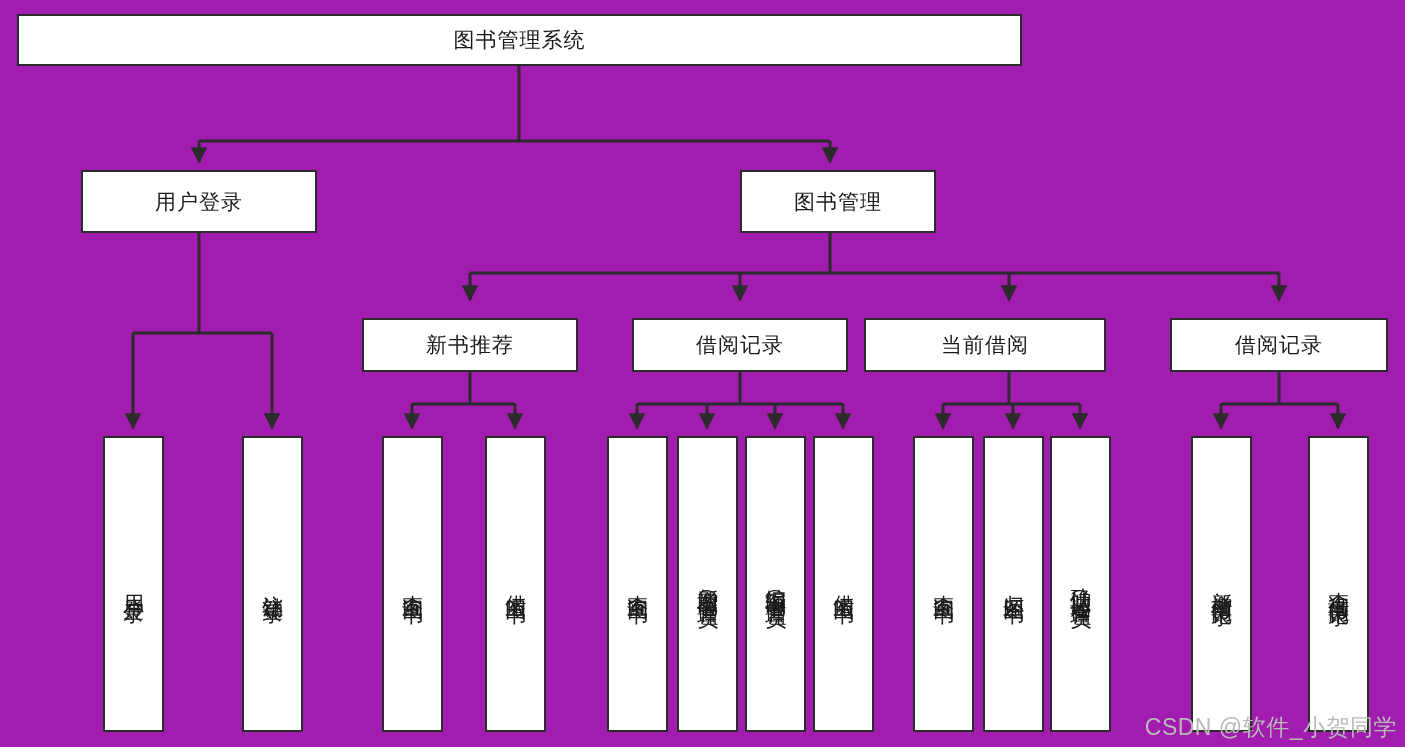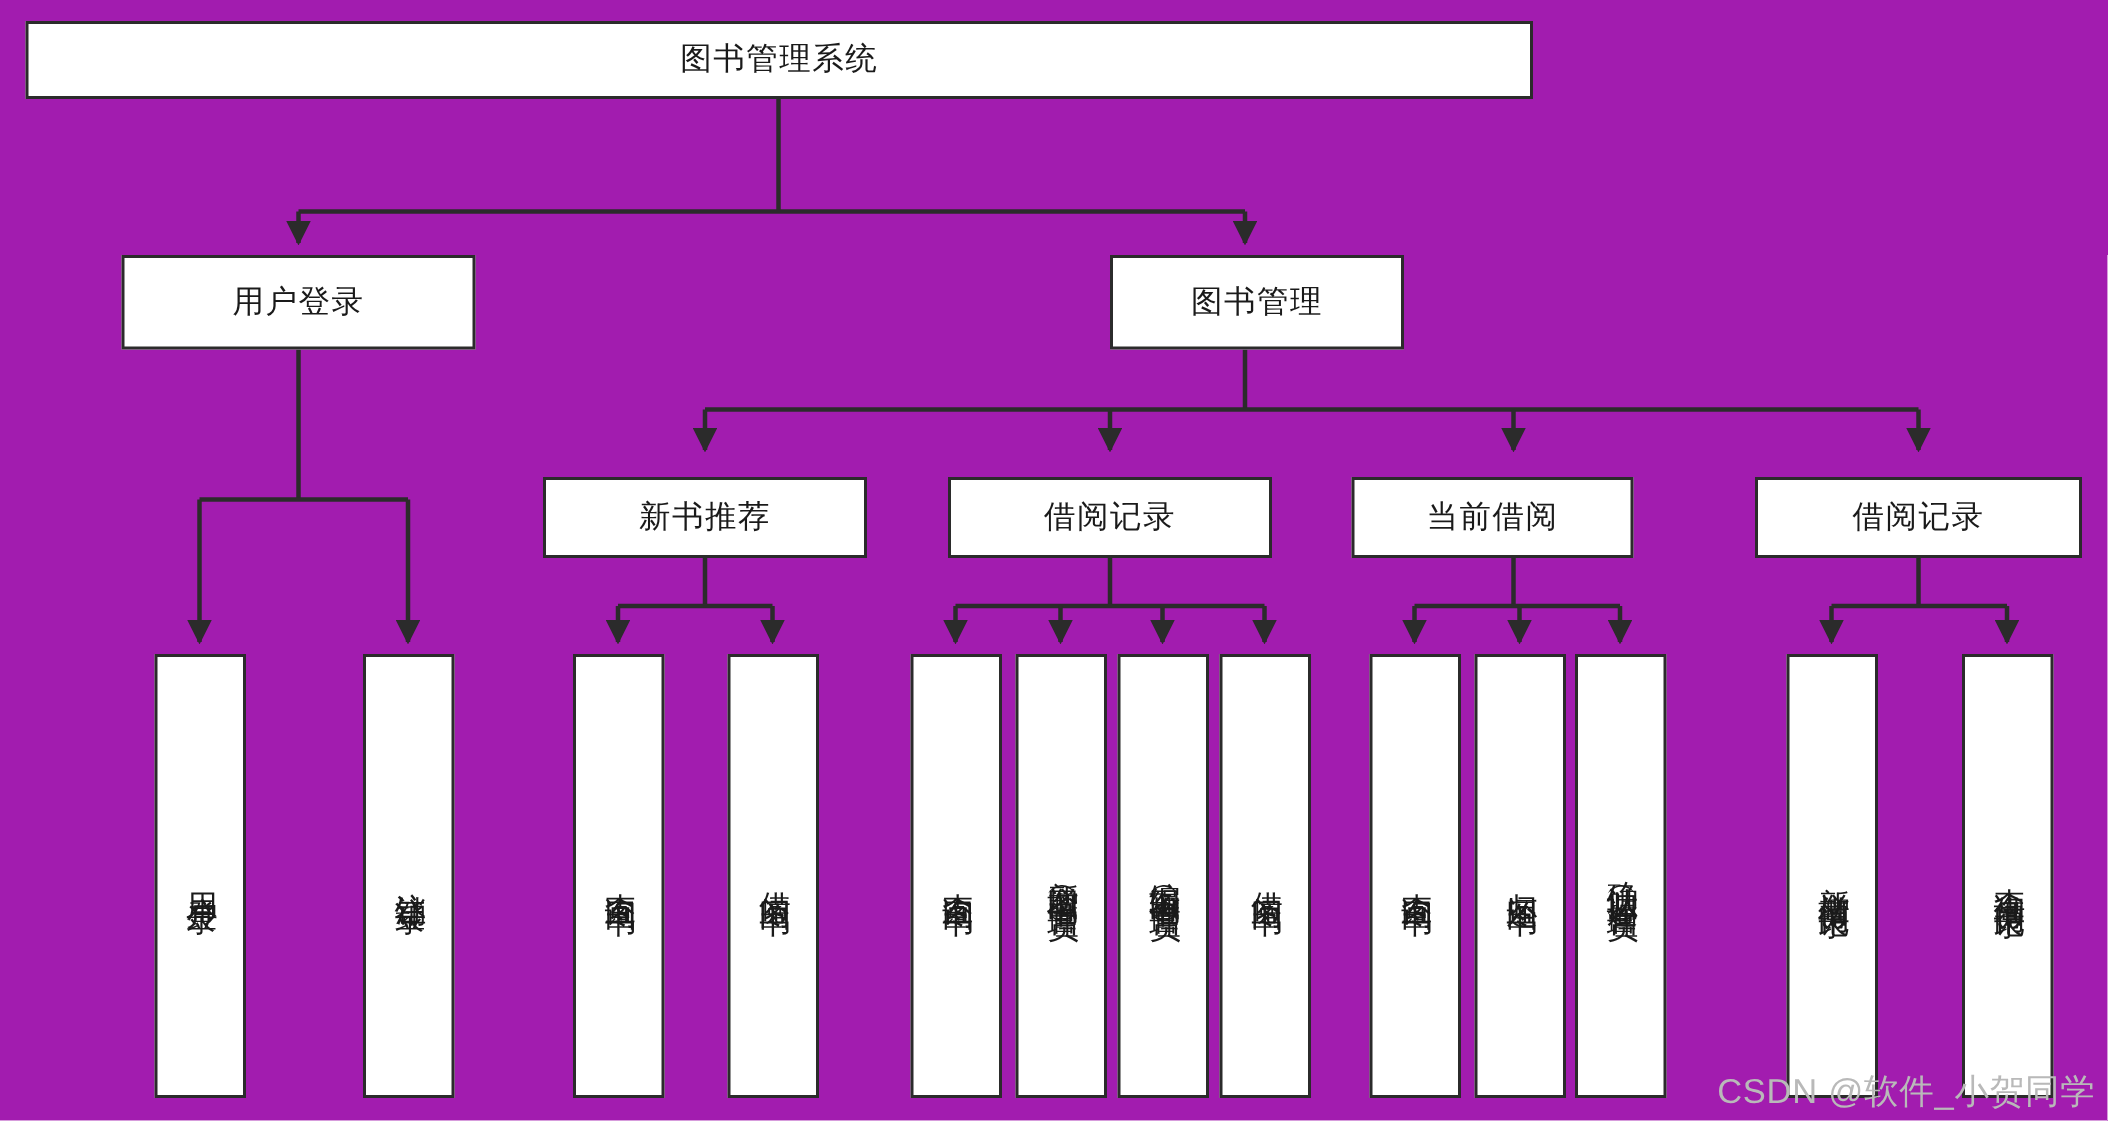--- a/index.html
+++ b/index.html
@@ -132,21 +132,21 @@
   <div class="node node-h" style="left:740px; top:170px; width:196px; height:63px;">
     <span>图书管理</span>
   </div>
 
   <div class="node node-h" style="left:362px; top:318px; width:216px; height:54px;">
     <span>新书推荐</span>
   </div>
   <div class="node node-h" style="left:632px; top:318px; width:216px; height:54px;">
     <span>借阅记录</span>
   </div>
-  <div class="node node-h" style="left:901px; top:318px; width:188px; height:54px;">
+  <div class="node node-h" style="left:864px; top:318px; width:242px; height:54px;">
     <span>当前借阅</span>
   </div>
   <div class="node node-h" style="left:1170px; top:318px; width:218px; height:54px;">
     <span>借阅记录</span>
   </div>
 
   <div class="node node-v" style="left:103px; top:436px; width:61px; height:296px;">
     <span>用户登录</span>
   </div>
   <div class="node node-v" style="left:242px; top:436px; width:61px; height:296px;">

